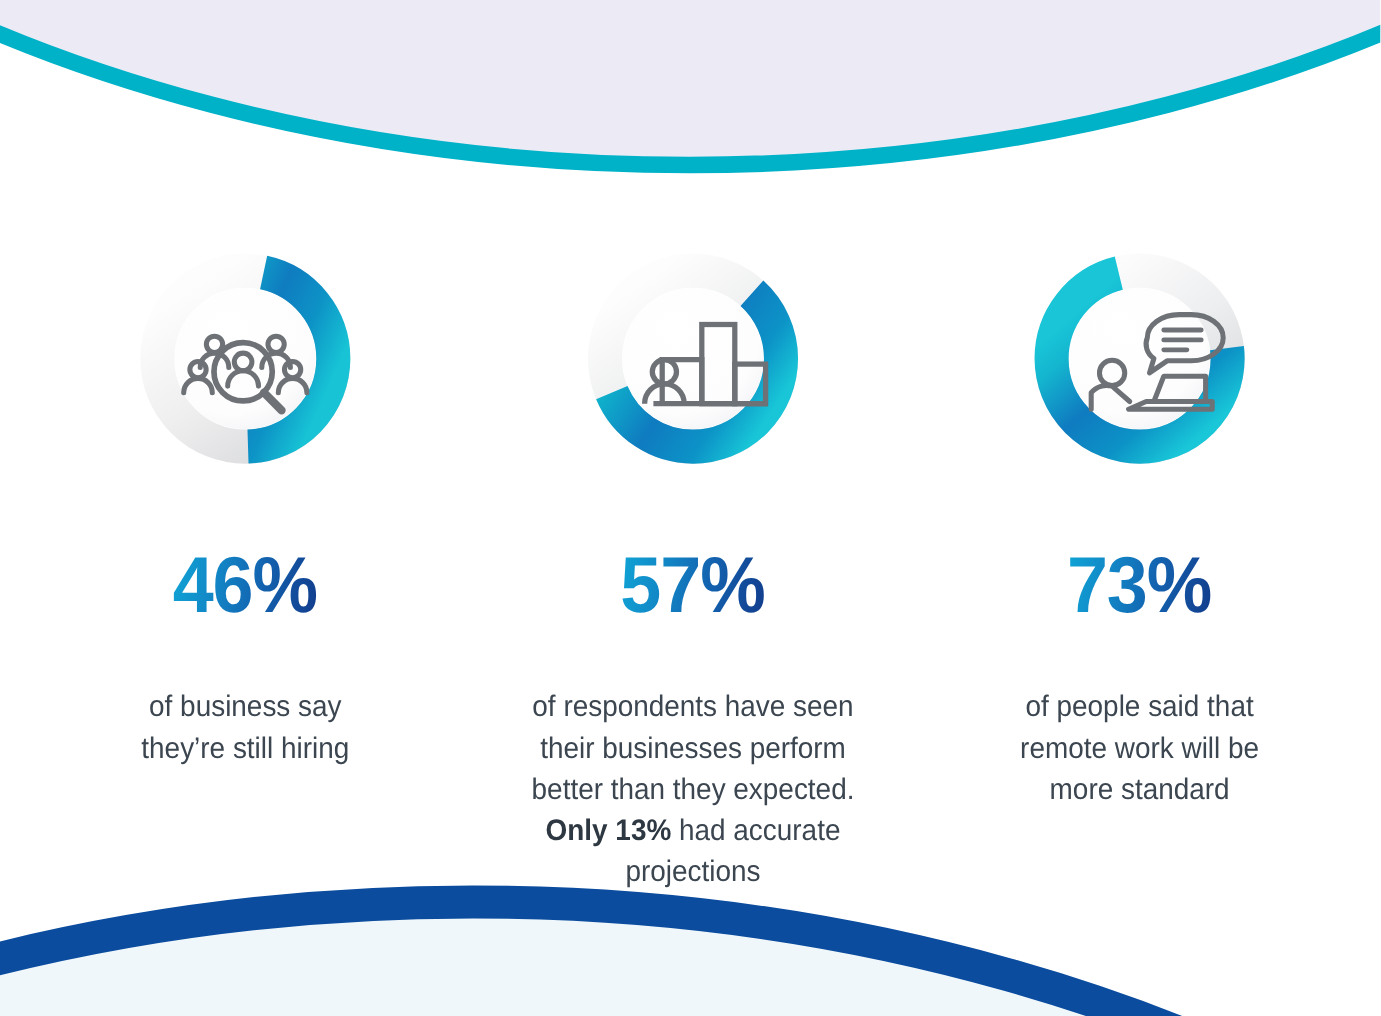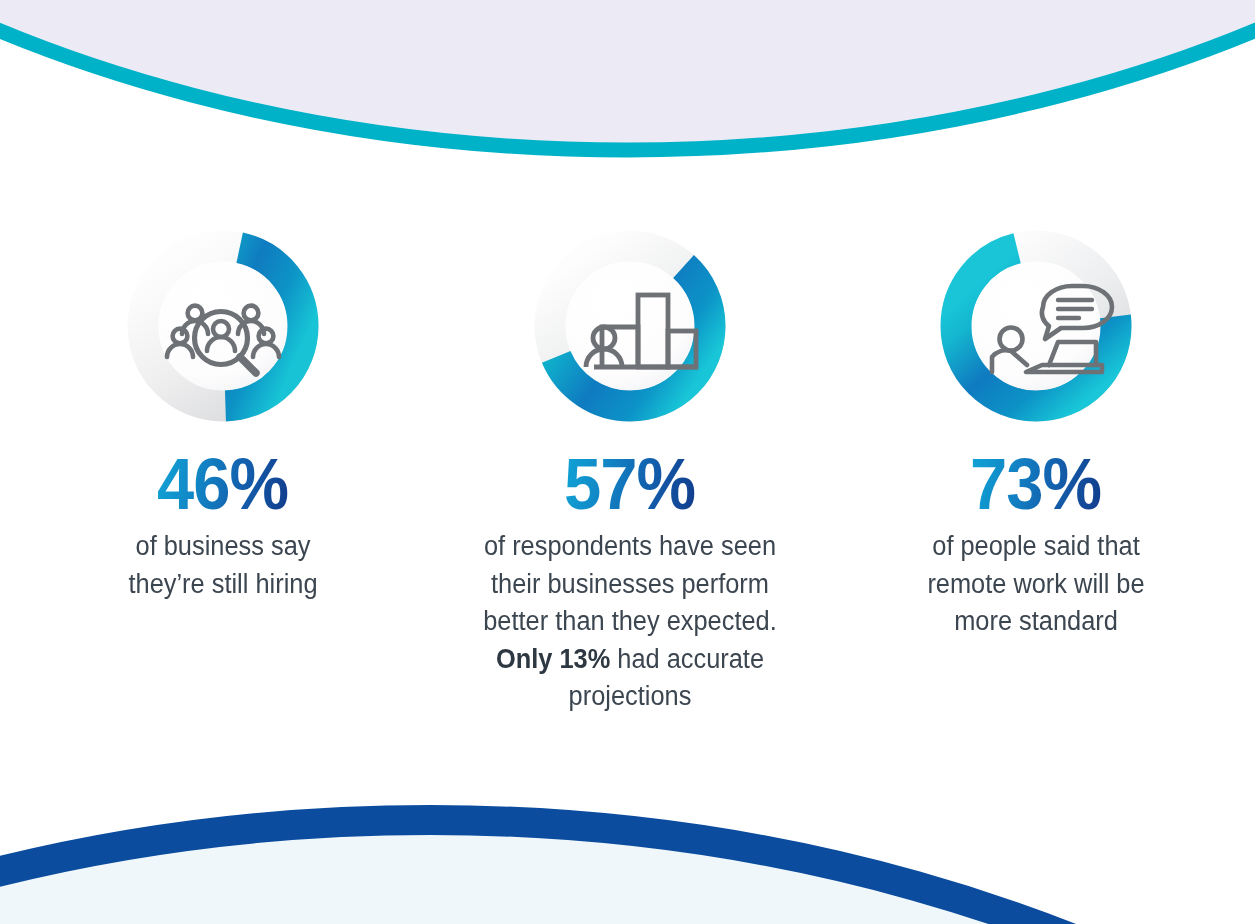--- a/index.html
+++ b/index.html
@@ -39,20 +39,21 @@
     justify-content: space-between;
     align-items: flex-start;
     padding: 0 40px;
   }
 
   .stat-card {
     width: 352px;
     display: flex;
     flex-direction: column;
     align-items: center;
+    gap: 48px;
   }
   .stat-card.card-1 { width: 330px; margin-left: 18px; }
   .stat-card.card-2 { width: 356px; }
   .stat-card.card-3 { width: 330px; margin-right: 14px; }
 
   
   .donut-wrap {
     position: relative;
     width: 200px;
     height: 200px;

